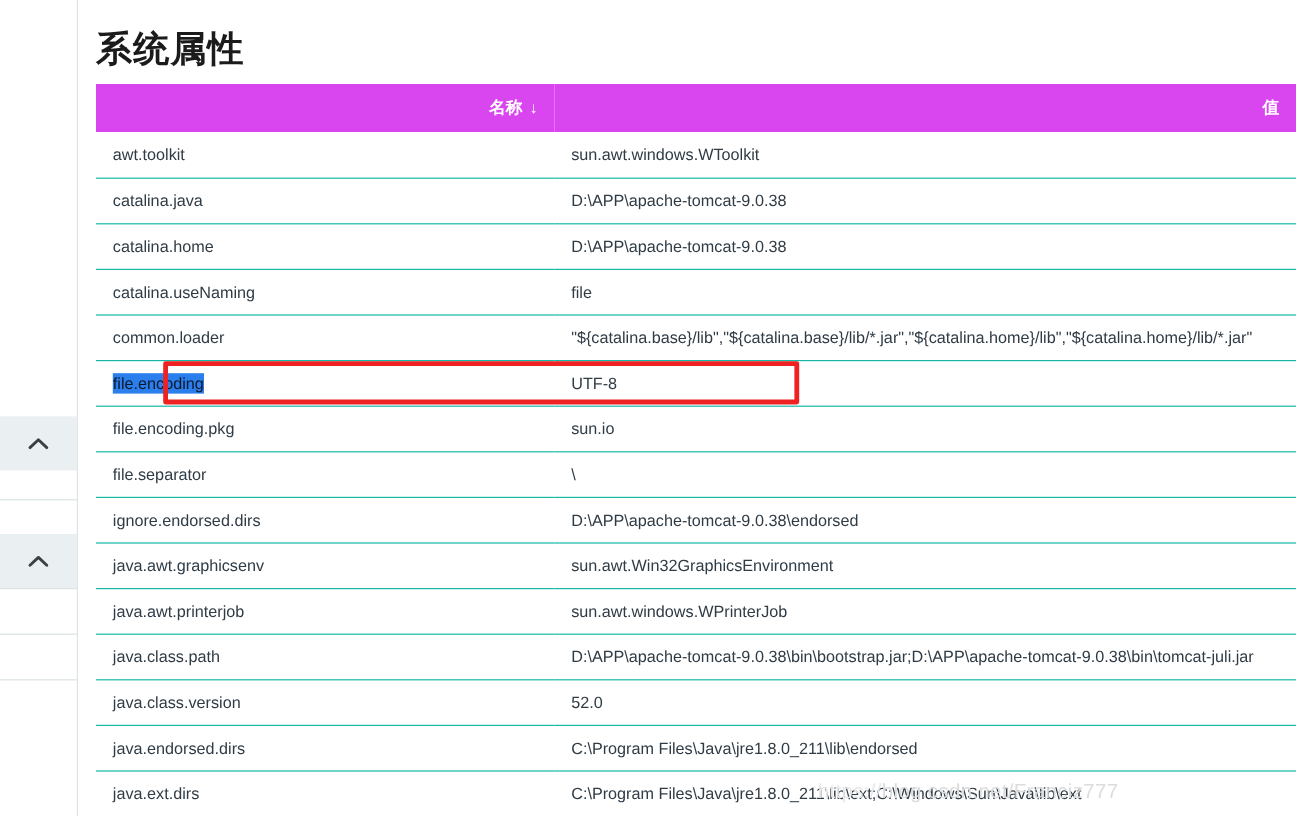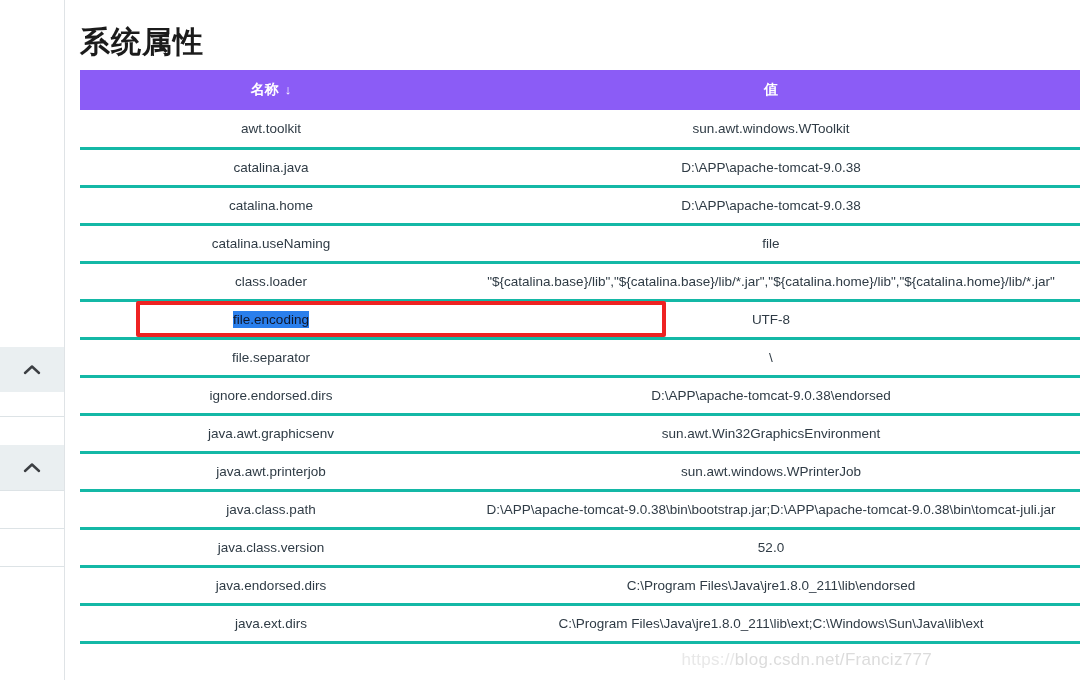--- a/index.html
+++ b/index.html
@@ -73,50 +73,49 @@
   #props-table {
     position: absolute;
     left: 14px;
     top: 70px;
     width: 1000px;
     border-collapse: collapse;
     table-layout: fixed;
   }
 
   #props-table thead th {
-    background: #8b5cf6;
+    background: #d946ef;
     color: #ffffff;
     font-size: 14px;
     font-weight: bold;
-    text-align: center;
+    text-align: right;
     height: 40px;
     padding: 0 14px;
     vertical-align: middle;
     white-space: nowrap;
   }
   #props-table thead th.col-name  { width: 382px; }
   #props-table thead th.col-value { width: 618px; }
 
   .sort-arrow {
     font-weight: normal;
     font-size: 13px;
     padding-left: 6px;
     color: #ffffff;
   }
 
   #props-table tbody td {
     height: 38px;
     padding: 0 14px;
     font-size: 13.5px;
     color: #2f3b45;
-    border-bottom: 3px solid #14b8a6;
+    border-bottom: 1px solid #14b8a6;
     vertical-align: middle;
     white-space: nowrap;
     overflow: hidden;
-    text-align: center;
   }
   #props-table tbody tr:first-child td { border-top: none; }
 
   
   .selected-text {
     background: #2a7fec;
     color: #0f172a;
     padding: 1px 0;
   }
 
@@ -194,28 +193,32 @@
           </tr>
           <tr>
             <td><span>catalina.home</span></td>
             <td><span>D:\APP\apache-tomcat-9.0.38</span></td>
           </tr>
           <tr>
             <td><span>catalina.useNaming</span></td>
             <td><span>file</span></td>
           </tr>
           <tr>
-            <td><span>class.loader</span></td>
+            <td><span>common.loader</span></td>
             <td><span>"${catalina.base}/lib","${catalina.base}/lib/*.jar","${catalina.home}/lib","${catalina.home}/lib/*.jar"</span></td>
           </tr>
           <tr>
             <td><span class="selected-text">file.encoding</span></td>
             <td><span>UTF-8</span></td>
           </tr>
           <tr>
+            <td><span>file.encoding.pkg</span></td>
+            <td><span>sun.io</span></td>
+          </tr>
+          <tr>
             <td><span>file.separator</span></td>
             <td><span>\</span></td>
           </tr>
           <tr>
             <td><span>ignore.endorsed.dirs</span></td>
             <td><span>D:\APP\apache-tomcat-9.0.38\endorsed</span></td>
           </tr>
           <tr>
             <td><span>java.awt.graphicsenv</span></td>
             <td><span>sun.awt.Win32GraphicsEnvironment</span></td>

